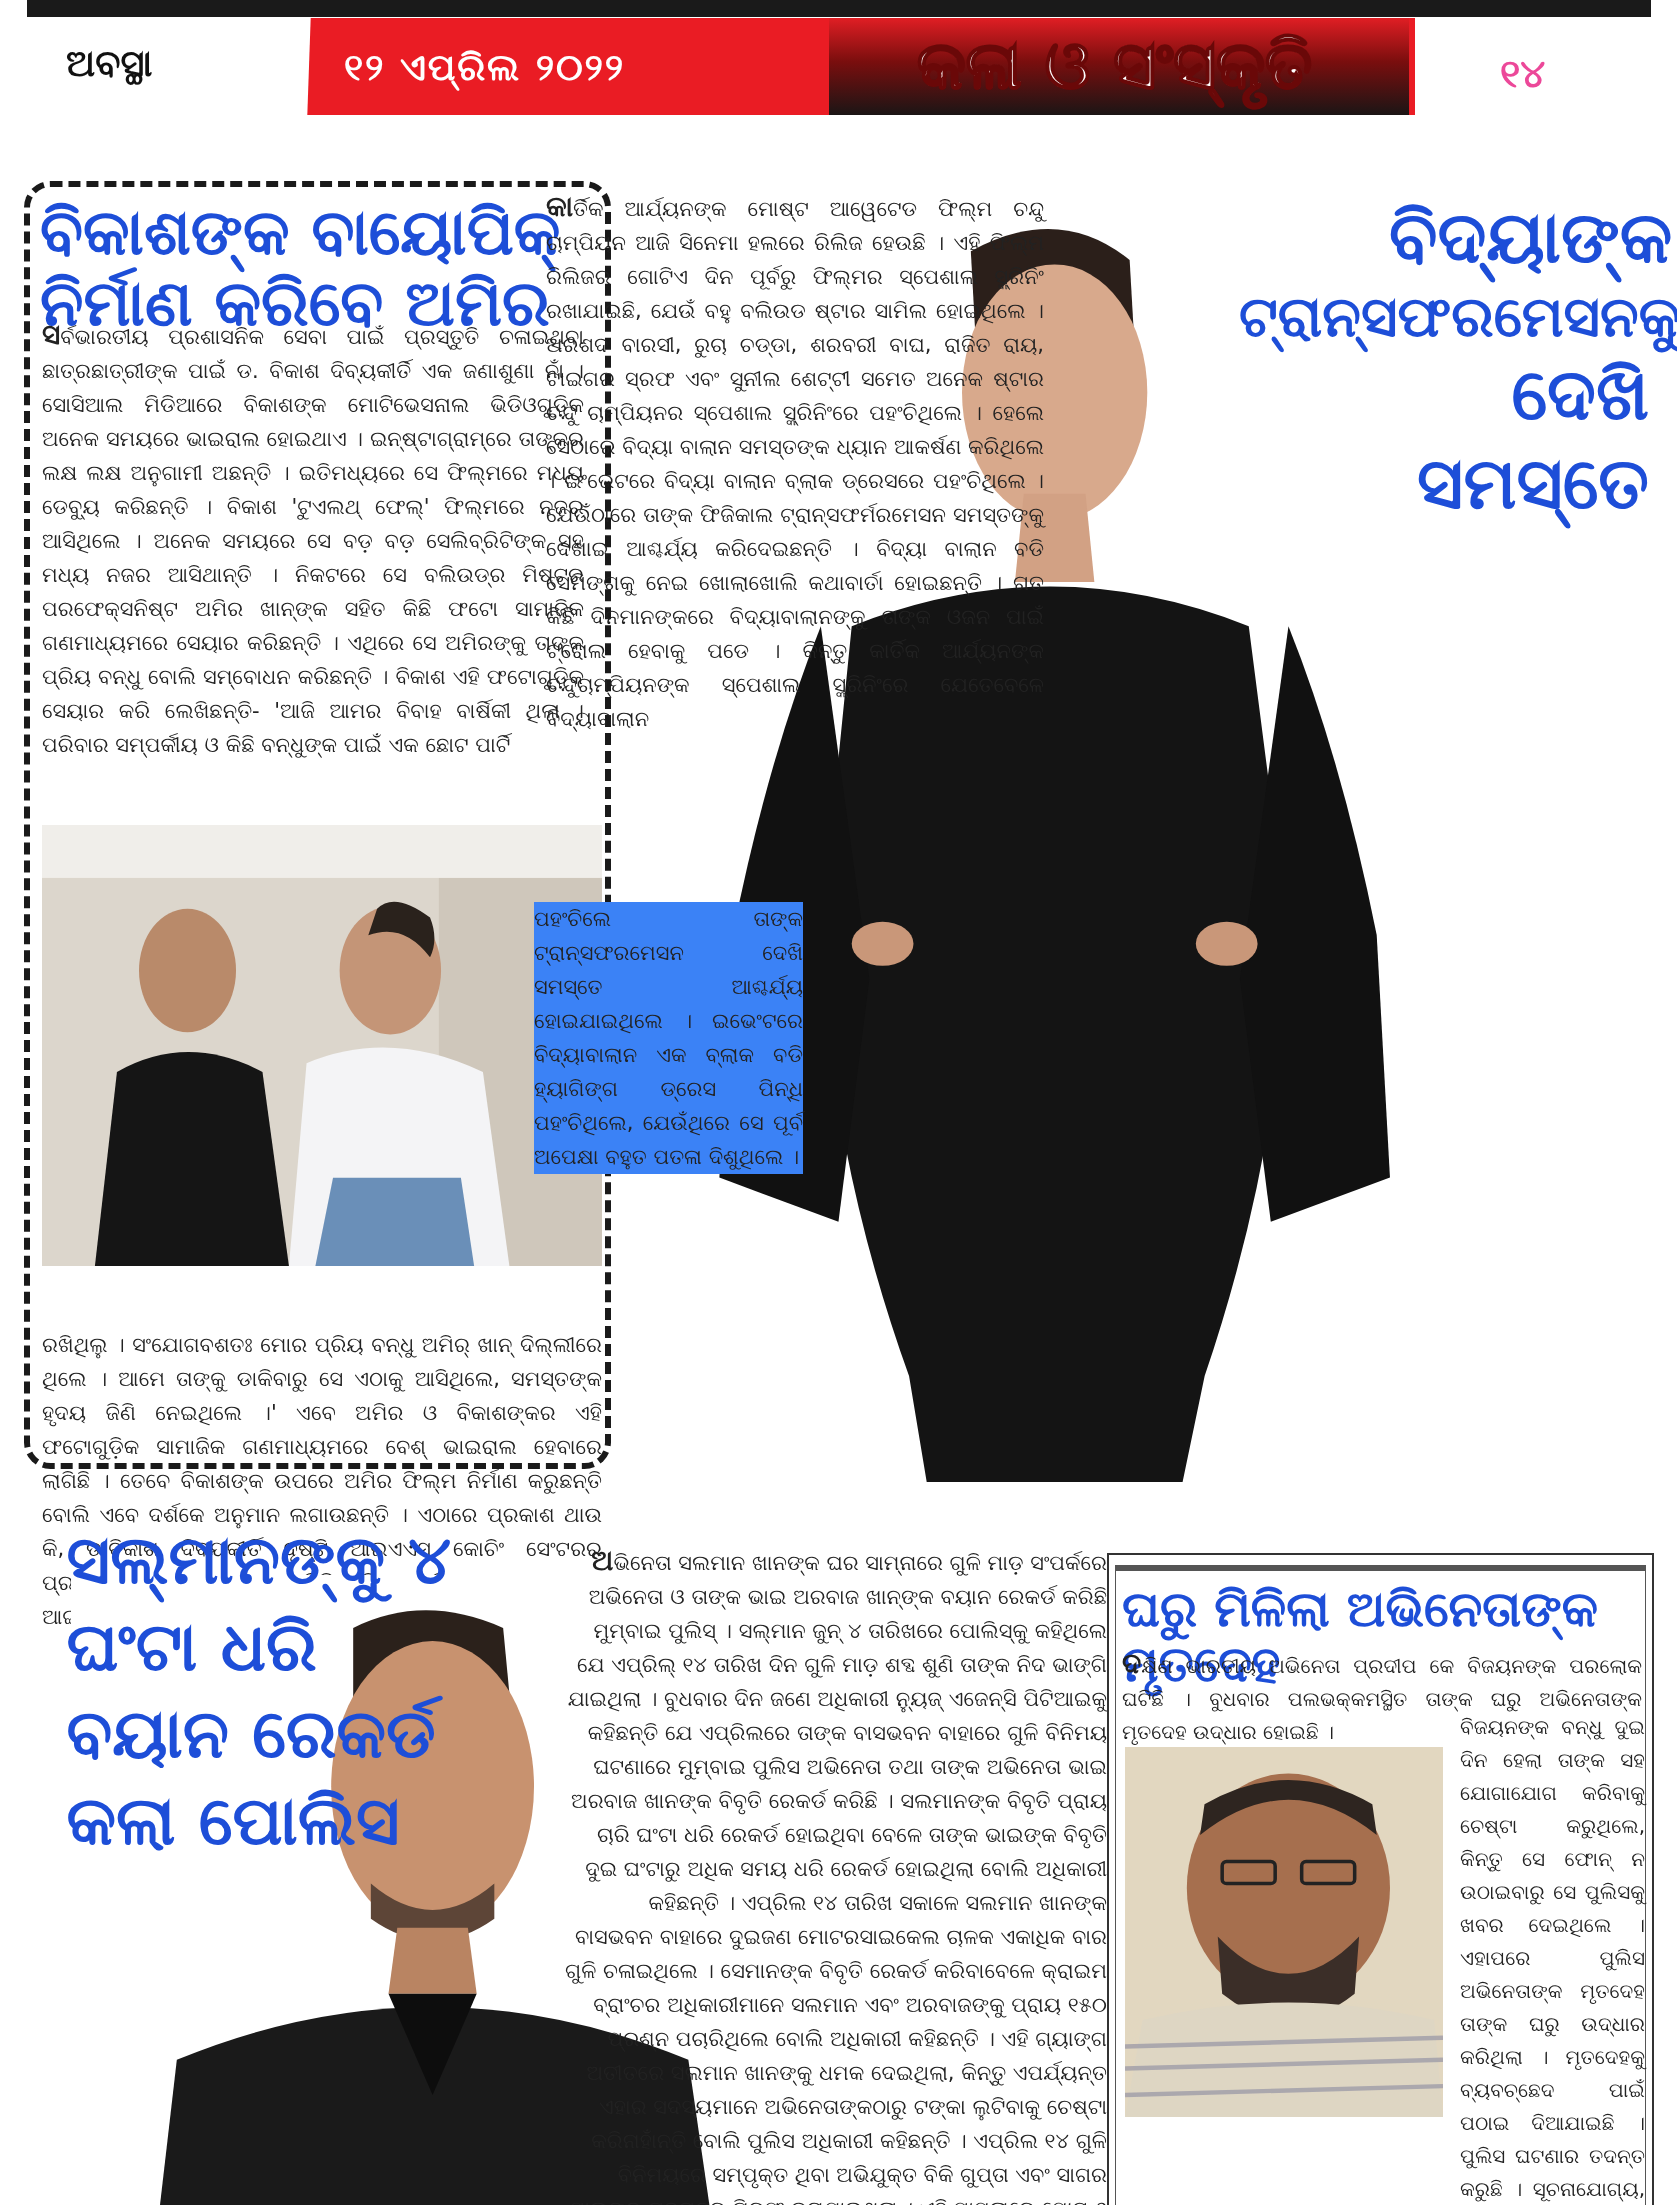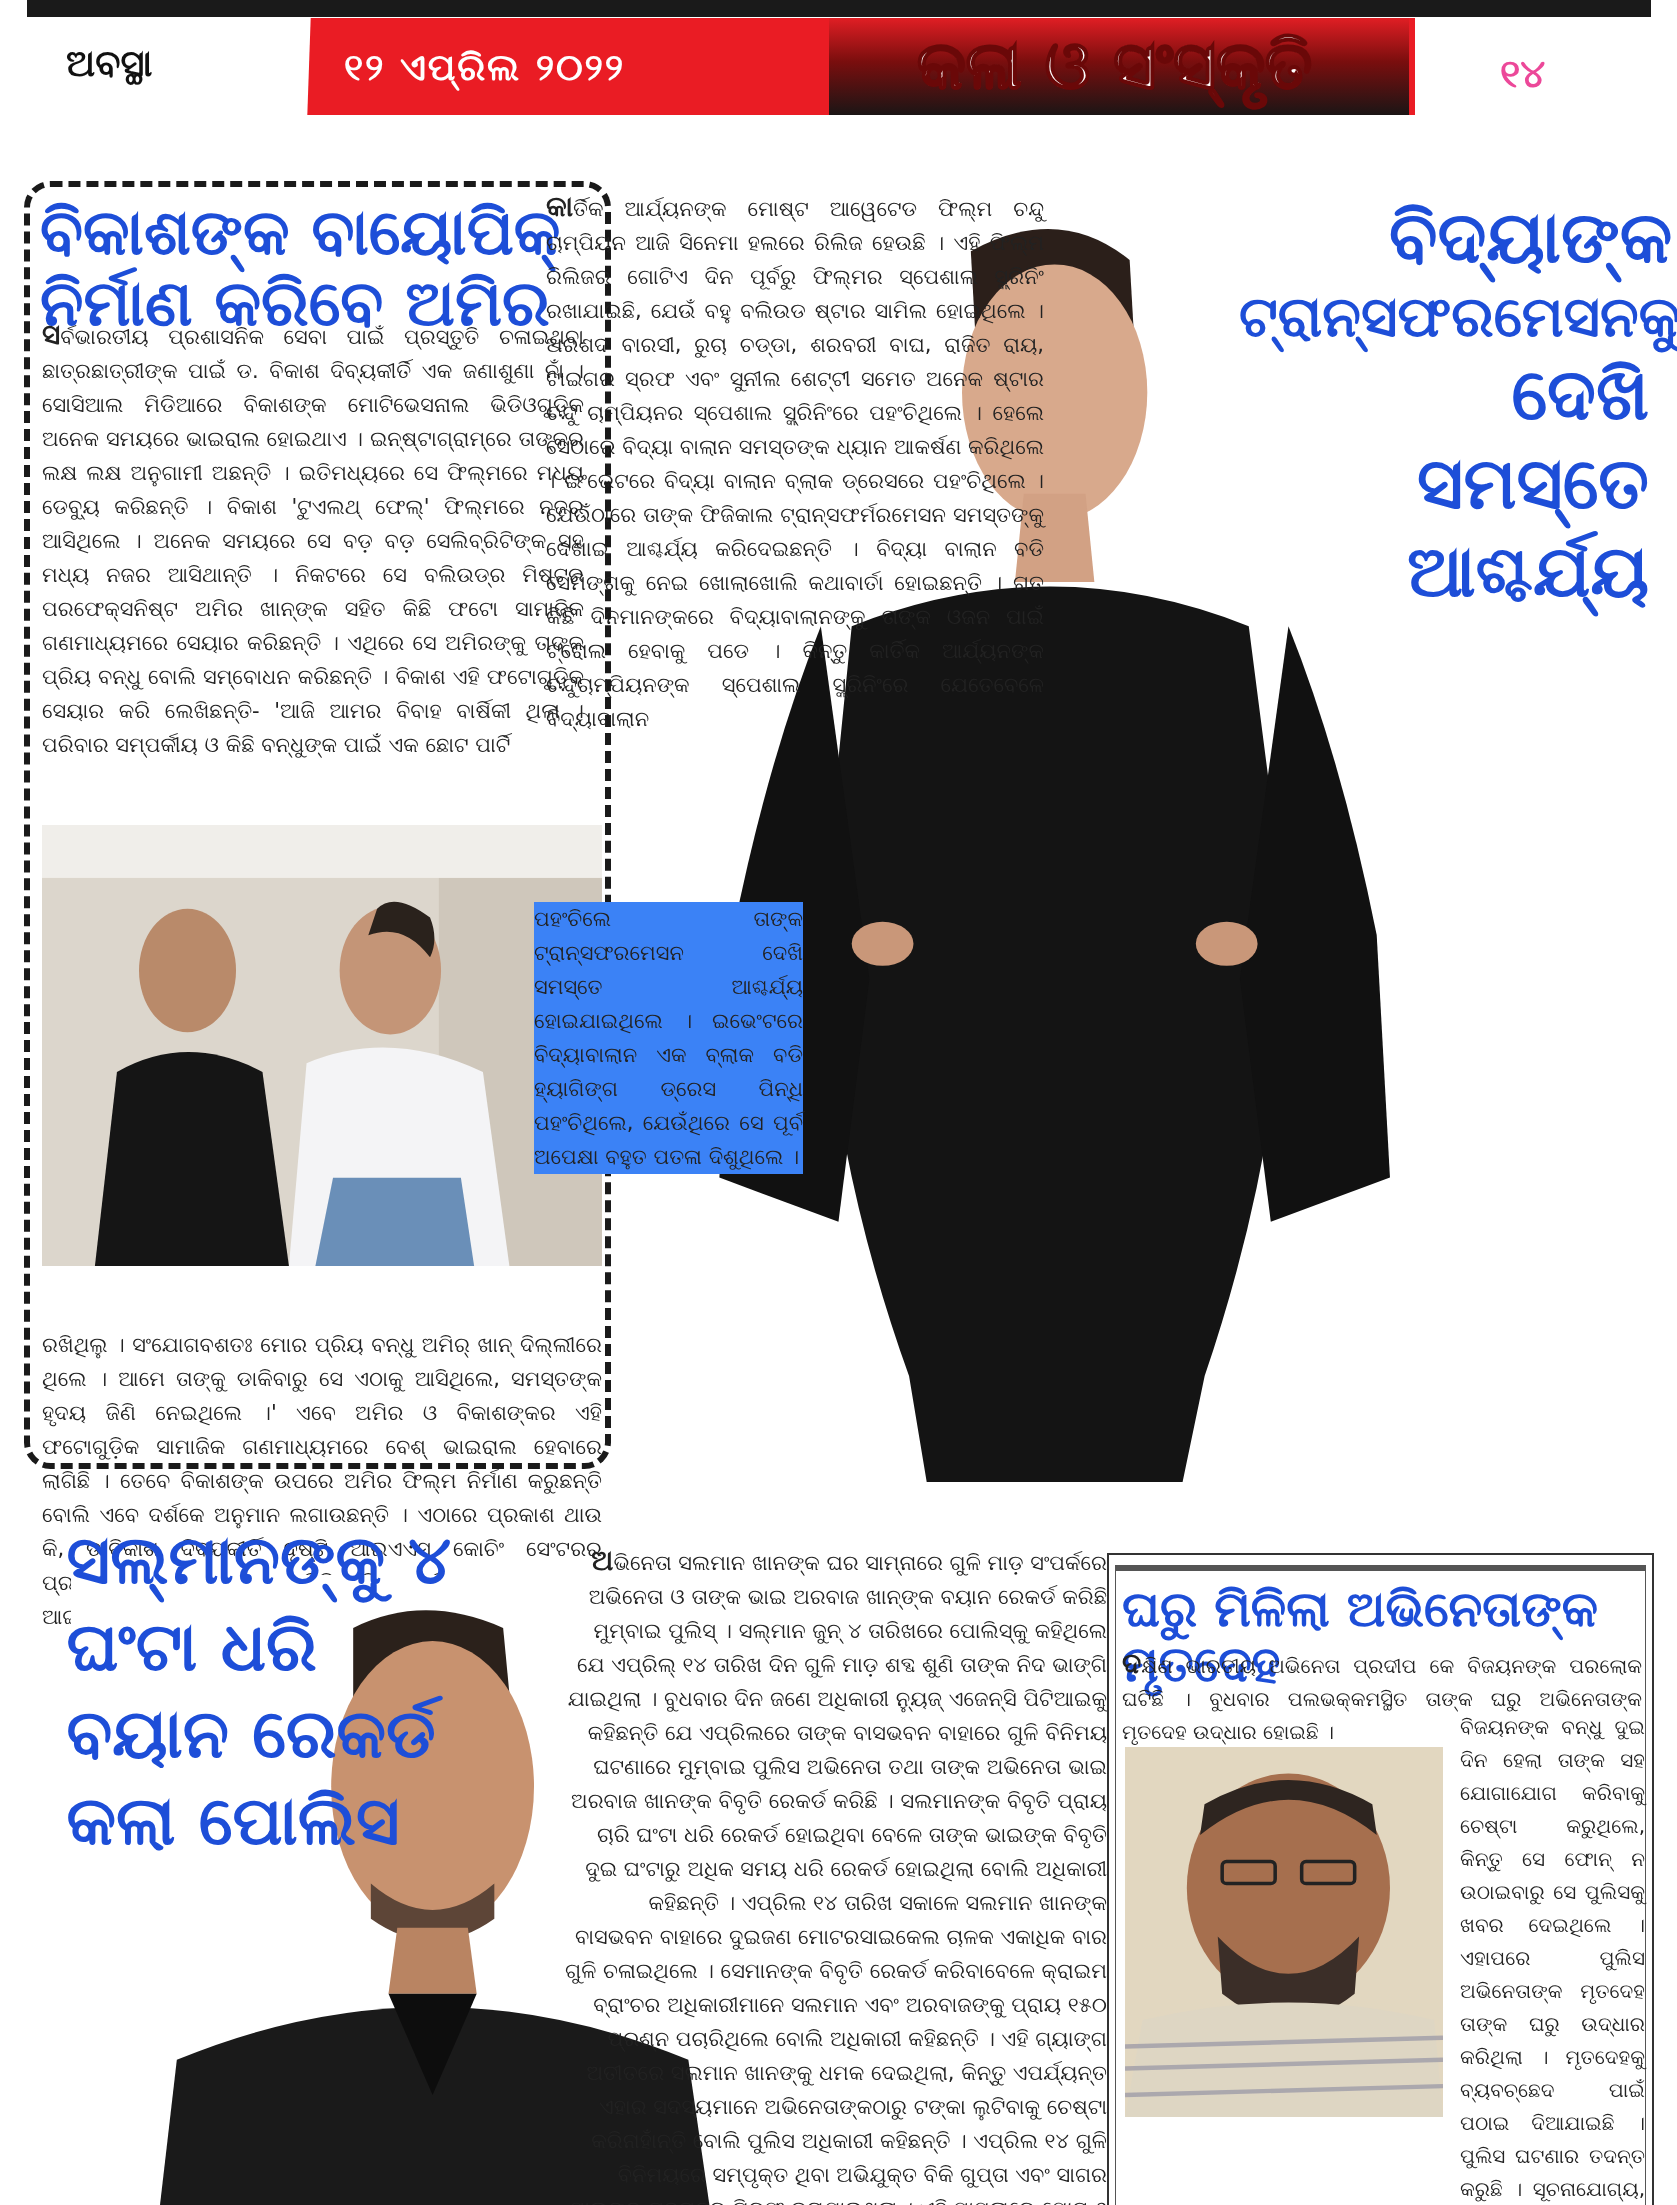--- a/index.html
+++ b/index.html
@@ -93,21 +93,20 @@
 </div>
 <div class="abs body-text vidya-body">
   <span class="drop">କା</span><span>ର୍ତିକ ଆର୍ଯ୍ୟନଙ୍କ ମୋଷ୍ଟ ଆୱେଟେଡ ଫିଲ୍ମ ଚନ୍ଦୁ ଚାମ୍ପିୟନ ଆଜି ସିନେମା ହଲରେ ରିଲିଜ ହେଉଛି । ଏହି ଫିଲ୍ମ ରିଲିଜର ଗୋଟିଏ ଦିନ ପୂର୍ବରୁ ଫିଲ୍ମର ସ୍ପେଶାଲ ସ୍କ୍ରିନିଂ ରଖାଯାଇଛି, ଯେଉଁ ବହୁ ବଲିଉଡ ଷ୍ଟାର ସାମିଲ ହୋଇଥିଲେ । ଅରଶଦ ବାରସୀ, ରୁଚା ଚଡ୍ଡା, ଶରବରୀ ବାଘ, ରାଜିତ ରାୟ, ଟାଇଗର ସ୍ରଫ ଏବଂ ସୁନୀଲ ଶେଟ୍ଟୀ ସମେତ ଅନେକ ଷ୍ଟାର ଚନ୍ଦୁ ଚାମ୍ପିୟନର ସ୍ପେଶାଲ ସ୍କ୍ରିନିଂରେ ପହଂଚିଥିଲେ । ହେଲେ ସେଠାରେ ବିଦ୍ୟା ବାଲାନ ସମସ୍ତଙ୍କ ଧ୍ୟାନ ଆକର୍ଷଣ କରିଥିଲେ । ଇଂଭେଟରେ ବିଦ୍ୟା ବାଲାନ ବ୍ଲାକ ଡ୍ରେସରେ ପହଂଚିଥିଲେ । ଯେଉଁଠାରେ ତାଙ୍କ ଫିଜିକାଲ ଟ୍ରାନ୍ସଫର୍ମରମେସନ ସମସ୍ତଙ୍କୁ ଦେଖାଇ ଆଶ୍ଚର୍ଯ୍ୟ କରିଦେଇଛନ୍ତି । ବିଦ୍ୟା ବାଲାନ ବଡି ସେମିଙ୍ଗକୁ ନେଇ ଖୋଲାଖୋଲି କଥାବାର୍ତା ହୋଇଛନ୍ତି । ଗତ କିଛି ଦିନମାନଙ୍କରେ ବିଦ୍ୟାବାଲାନଙ୍କୁ ତାଙ୍କ ଓଜନ ପାଇଁ ଟ୍ରୋଲ ହେବାକୁ ପଡେ । କିନ୍ତୁ କାର୍ତିକ ଆର୍ଯ୍ୟନଙ୍କ ଚନ୍ଦୁଚାମ୍ପିୟନଙ୍କ ସ୍ପେଶାଲ ସ୍କ୍ରିନିଂରେ ଯେତେବେଳେ ବିଦ୍ୟାବାଲାନ</span>
 </div>
 <div class="abs body-text" style="left:534px;top:902px;width:269px;background:#3b82f6;">ପହଂଚିଲେ ତାଙ୍କ ଟ୍ରାନ୍ସଫରମେସନ ଦେଖି ସମସ୍ତେ ଆଶ୍ଚର୍ଯ୍ୟ ହୋଇଯାଇଥିଲେ । ଇଭେଂଟରେ ବିଦ୍ୟାବାଲାନ ଏକ ବ୍ଲାକ ବଡି ହ୍ୟାଗିଙ୍ଗ ଡ୍ରେସ ପିନ୍ଧି ପହଂଚିଥିଲେ, ଯେଉଁଥିରେ ସେ ପୂର୍ବ ଅପେକ୍ଷା ବହୁତ ପତଳା ଦିଶୁଥିଲେ ।</div>
 <div class="abs headline vidya-head">
   <div>ବିଦ୍ୟାଙ୍କ</div>
   <div style="font-size:56px;white-space:nowrap;margin-left:-150px;">ଟ୍ରାନ୍ସଫରମେସନକୁ</div>
   <div>ଦେଖି</div>
   <div>ସମସ୍ତେ</div>
-  <div>ଆଶ୍ଚର୍ଯ୍ୟ</div>
 </div>
 
 <div class="abs salman-photo">
   <svg class="photo-svg" viewBox="0 0 1660 1790" preserveAspectRatio="none">
     <rect width="1660" height="1790" fill="#fff"></rect>
     <path d="M640 120 Q800 40 980 120 L1000 330 L640 330 Z" fill="#2b211b"></path>
     <ellipse cx="820" cy="480" rx="230" ry="330" fill="#c8926f"></ellipse>
     <path d="M680 700 Q820 820 960 700 L960 780 Q820 880 680 780 Z" fill="#5d4537"></path>
     <path d="M740 800 L900 800 L920 950 L720 950 Z" fill="#b98462"></path>
     <path d="M160 1790 L240 1100 Q820 860 1400 1100 L1500 1790 Z" fill="#1a1a1a"></path>

